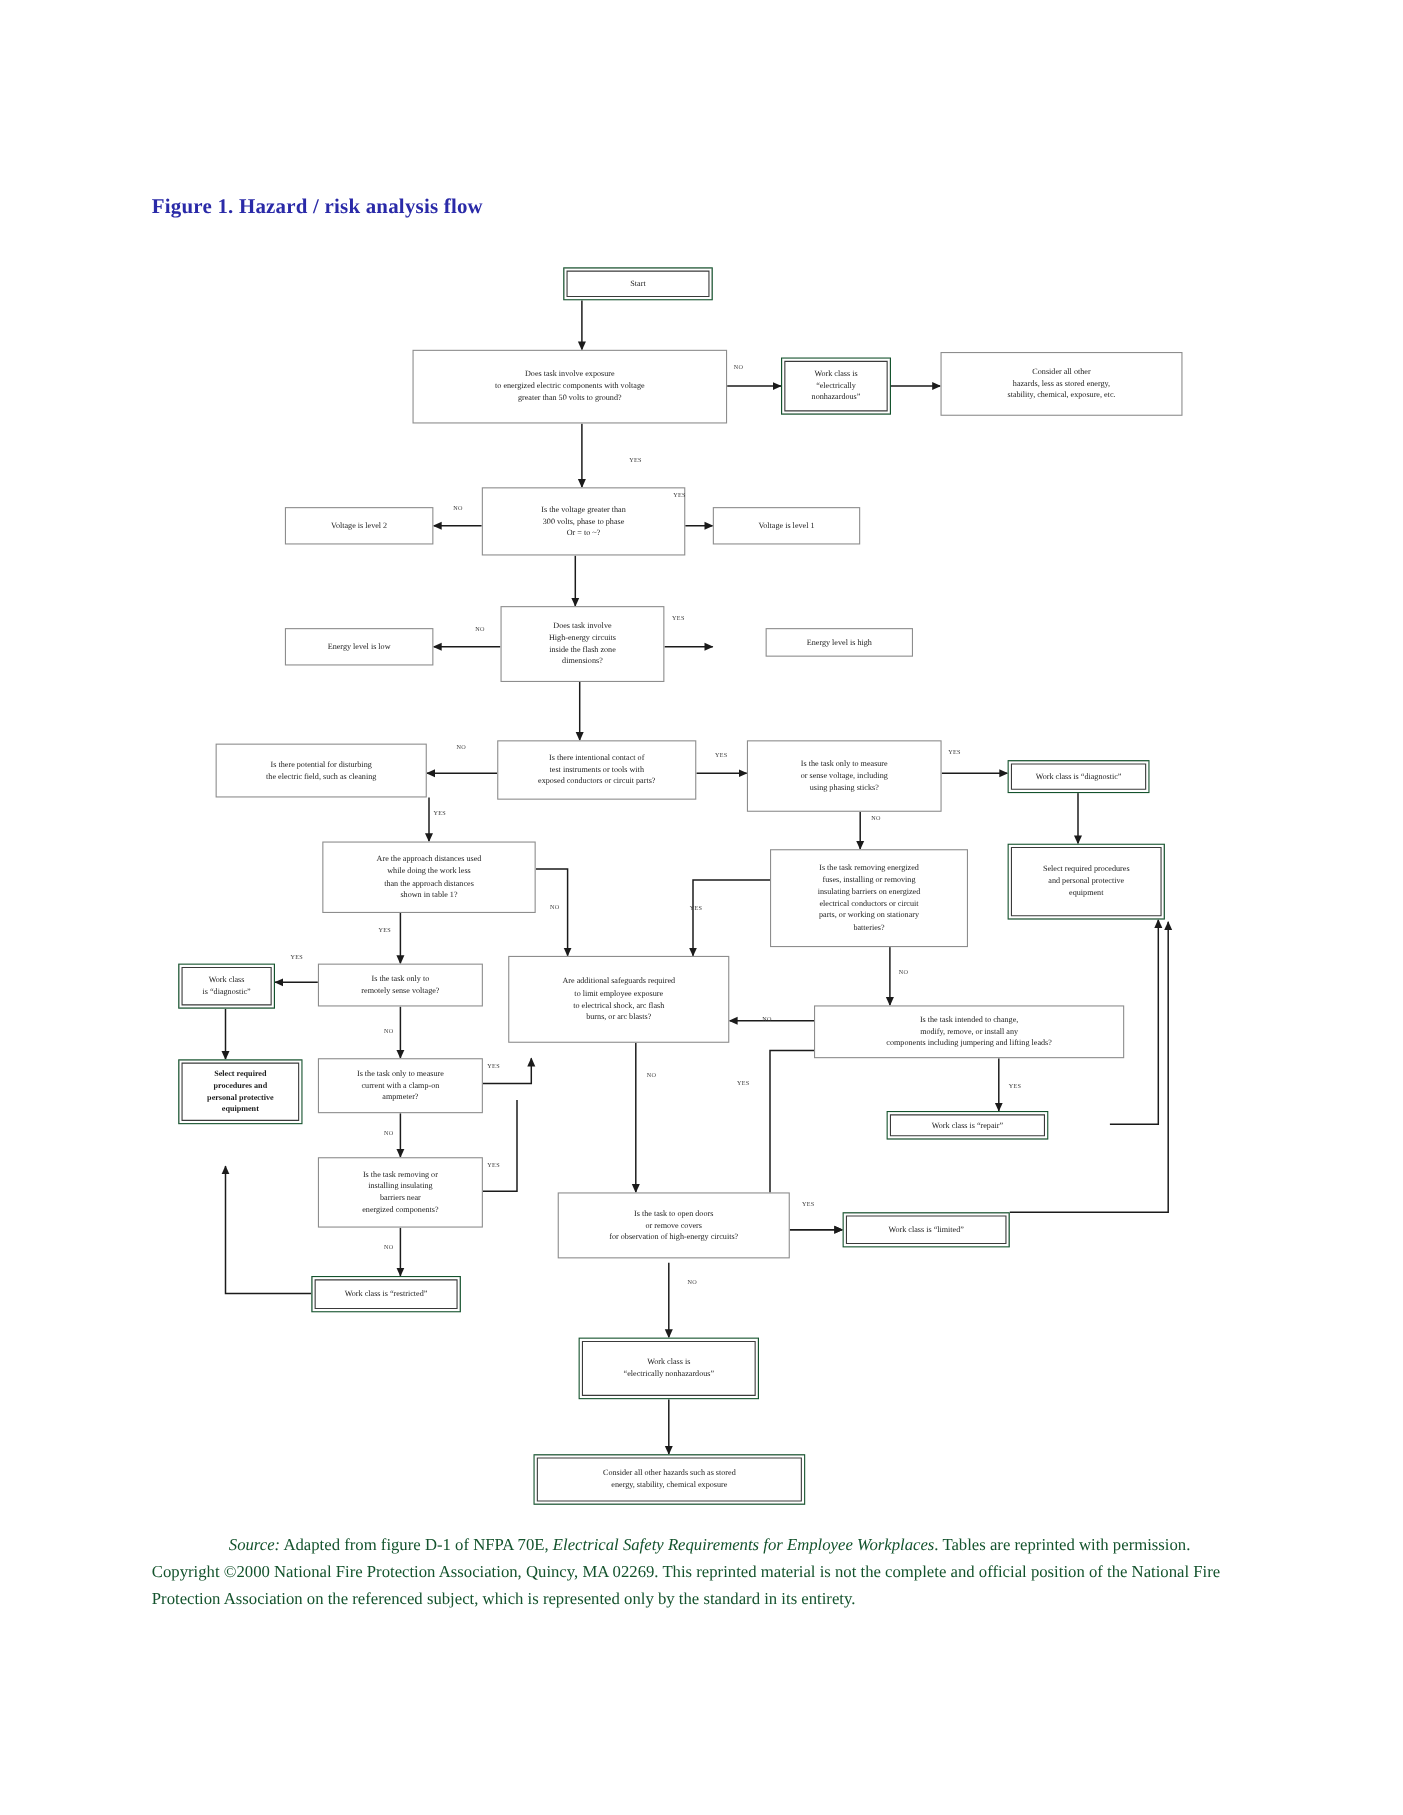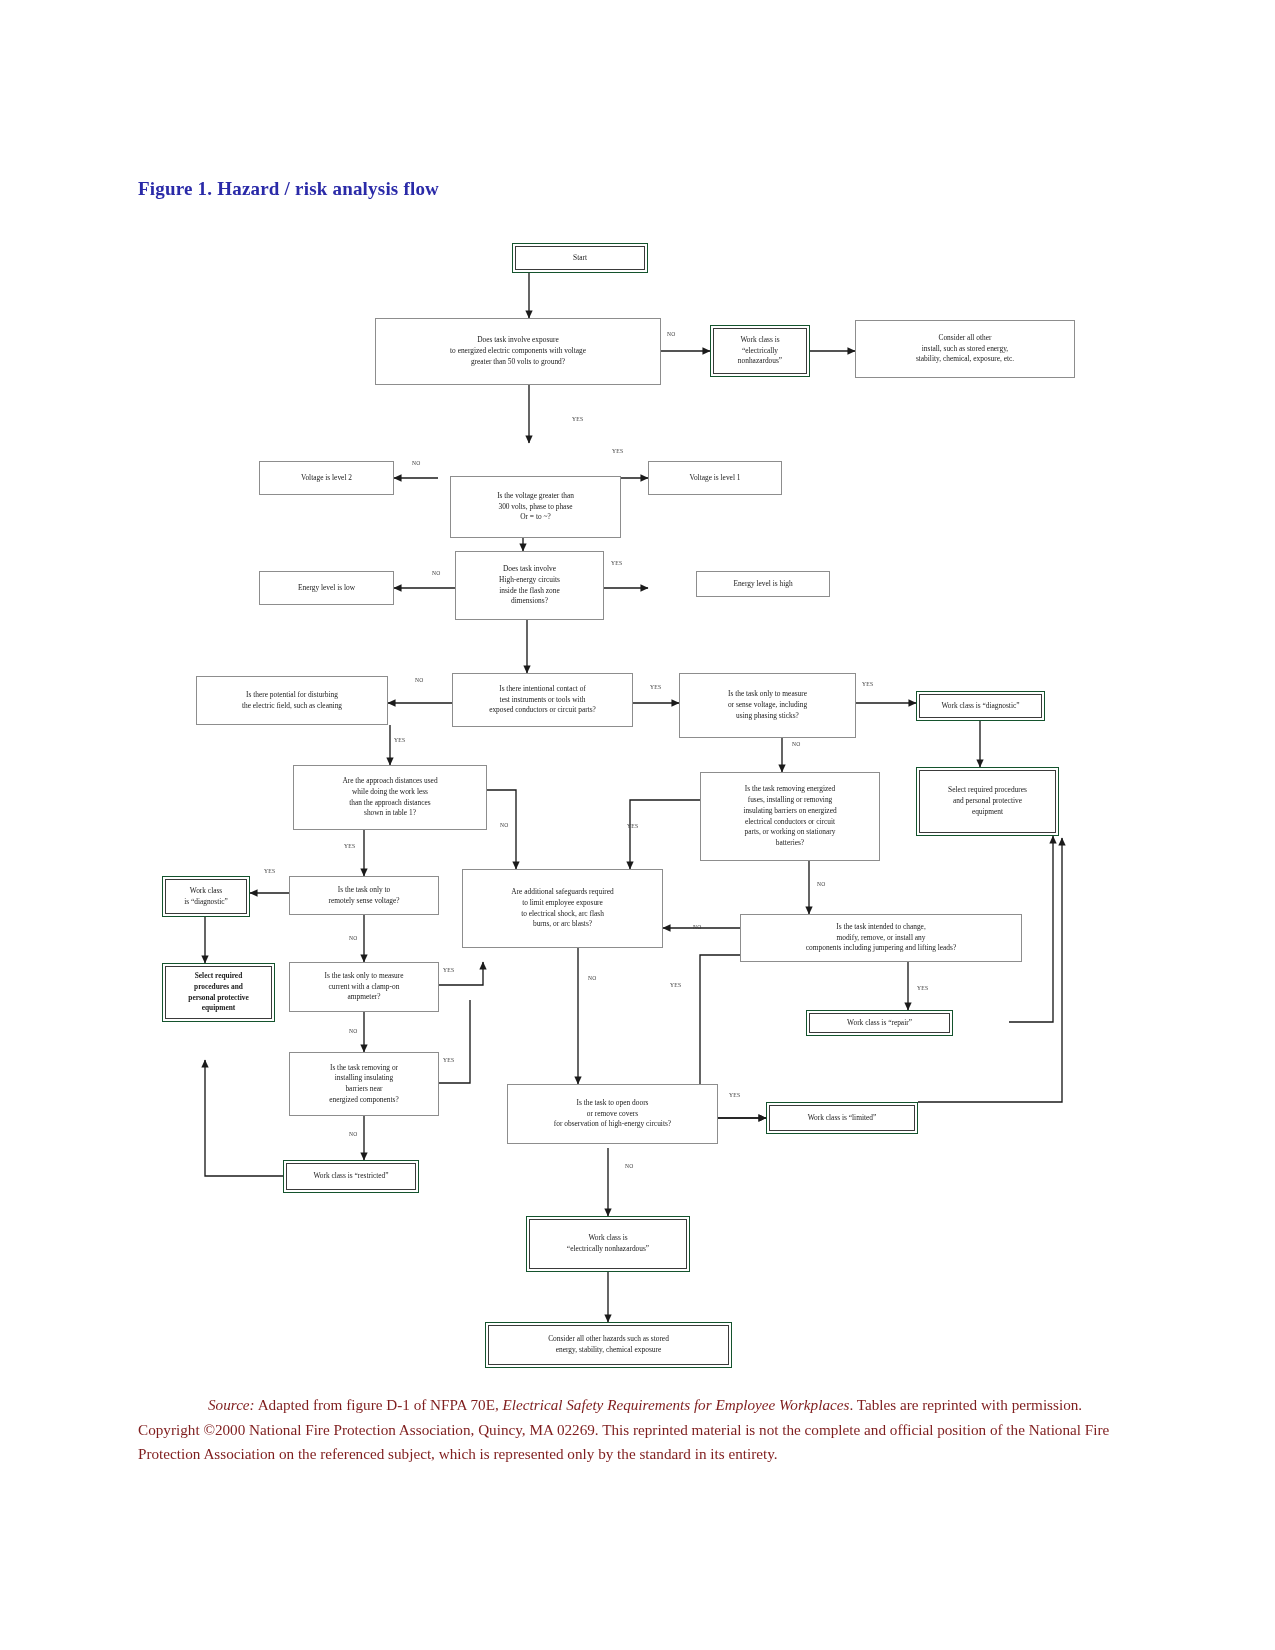--- a/index.html
+++ b/index.html
@@ -85,21 +85,21 @@
   }
 
   
   #source-note {
     position: absolute;
     left: 138px;
     top: 1393px;
     width: 1000px;
     font-size: 15.2px;
     line-height: 1.62;
-    color: #7f1d1d;
+    color: #14532d;
     text-align: left;
   }
   #source-note .lead { padding-left: 70px; }
   #source-note i { font-style: italic; }
 </style>
 </head>
 <body>
 
 <div id="page">
 
@@ -207,26 +207,26 @@
       <span>
           <span>Work class is</span>
           <span>“electrically</span>
           <span>nonhazardous”</span>
         </span>
     </div>
 
     <div class="node" style="left:855px; top:320px; width:220px; height:58px;">
       <span>
           <span>Consider all other</span>
-          <span>install, such as stored energy,</span>
+          <span>hazards, less as stored energy,</span>
           <span>stability, chemical, exposure, etc.</span>
         </span>
     </div>
 
-    <div class="node" style="left:450px; top:443px; width:171px; height:62px;margin-top:33px;">
+    <div class="node" style="left:438px; top:443px; width:185px; height:62px;">
       <span>
           <span>Is the voltage greater than</span>
           <span>300 volts, phase to phase</span>
           <span>Or = to ~?</span>
         </span>
     </div>
 
     <div class="node" style="left:259px; top:461px; width:135px; height:34px;justify-content:center;">
       <span>Voltage is level  2</span>
     </div>

